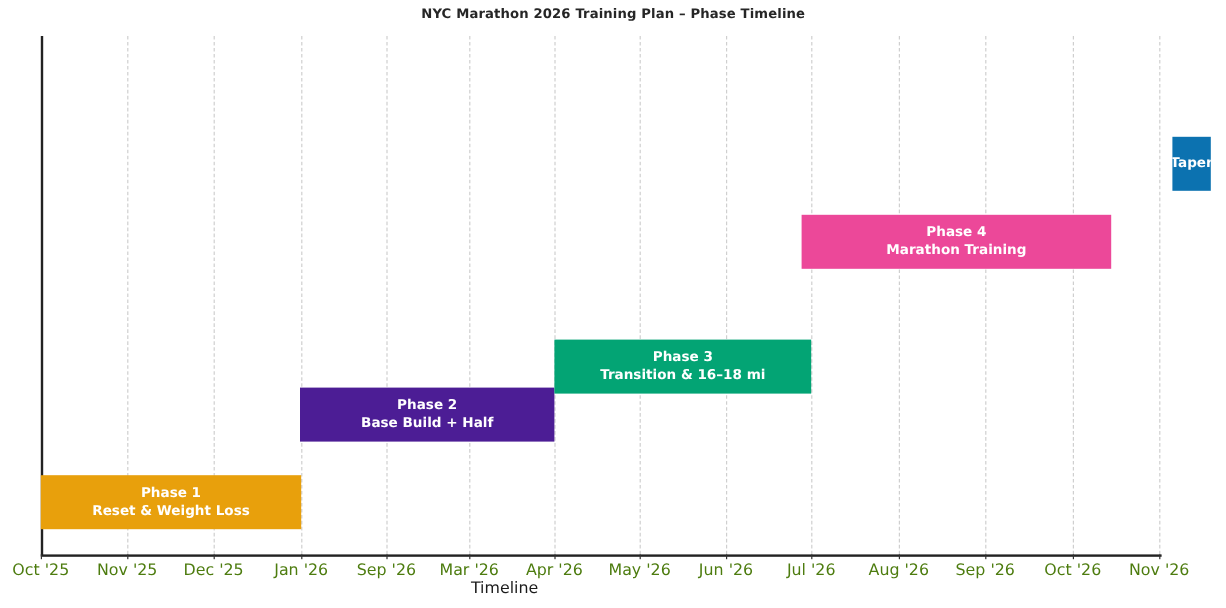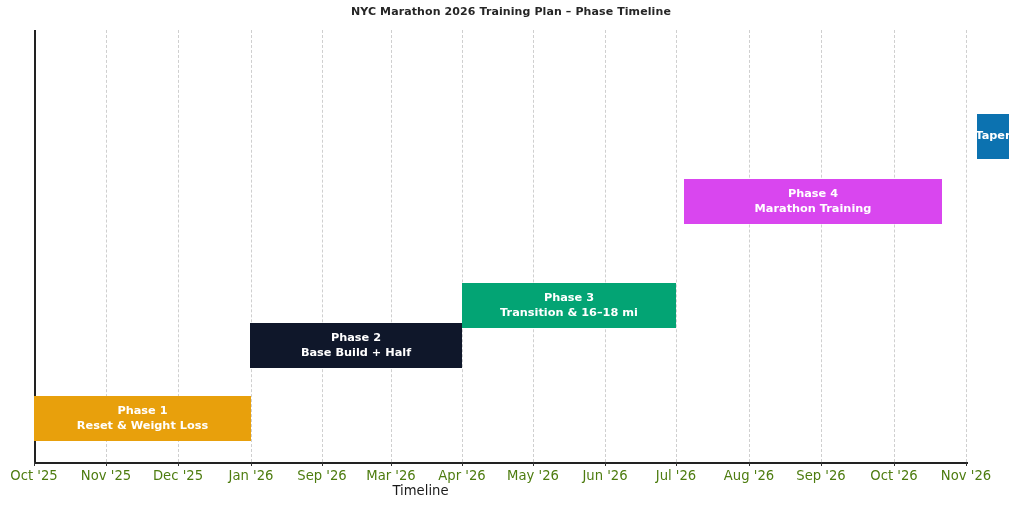--- a/index.html
+++ b/index.html
@@ -140,39 +140,39 @@
 
   <div class="bar" style="left:34px; top:396px; width:217px; height:45px; background:#E8A00C;">
     <div class="bar-clip">
       <div class="bar-label">
         <span>Phase 1</span><br>
         <span>Reset &amp; Weight Loss</span>
       </div>
     </div>
   </div>
 
-  <div class="bar" style="left:250px; top:323px; width:212px; height:45px; background:#0f172a;justify-content:flex-end;">
+  <div class="bar" style="left:250px; top:323px; width:212px; height:45px; background:#4c1d95;justify-content:flex-end;">
     <div class="bar-clip">
       <div class="bar-label">
         <span>Phase 2</span><br>
         <span>Base Build + Half</span>
       </div>
     </div>
   </div>
 
   <div class="bar" style="left:462px; top:251px; width:214px; height:45px; background:#03A474;margin-top:32px;">
     <div class="bar-clip">
       <div class="bar-label">
         <span>Phase 3</span><br>
         <span>Transition &amp; 16–18 mi</span>
       </div>
     </div>
   </div>
 
-  <div class="bar" style="left:684px; top:179px; width:258px; height:45px; background:#d946ef;">
+  <div class="bar" style="left:668px; top:179px; width:258px; height:45px; background:#ec4899;">
     <div class="bar-clip">
       <div class="bar-label">
         <span>Phase 4</span><br>
         <span>Marathon Training</span>
       </div>
     </div>
   </div>
 
   <div class="bar" style="left:933px; top:114px; width:32px; height:45px; background:#0C72B0;margin-left:44px;">
     <div class="bar-clip">

